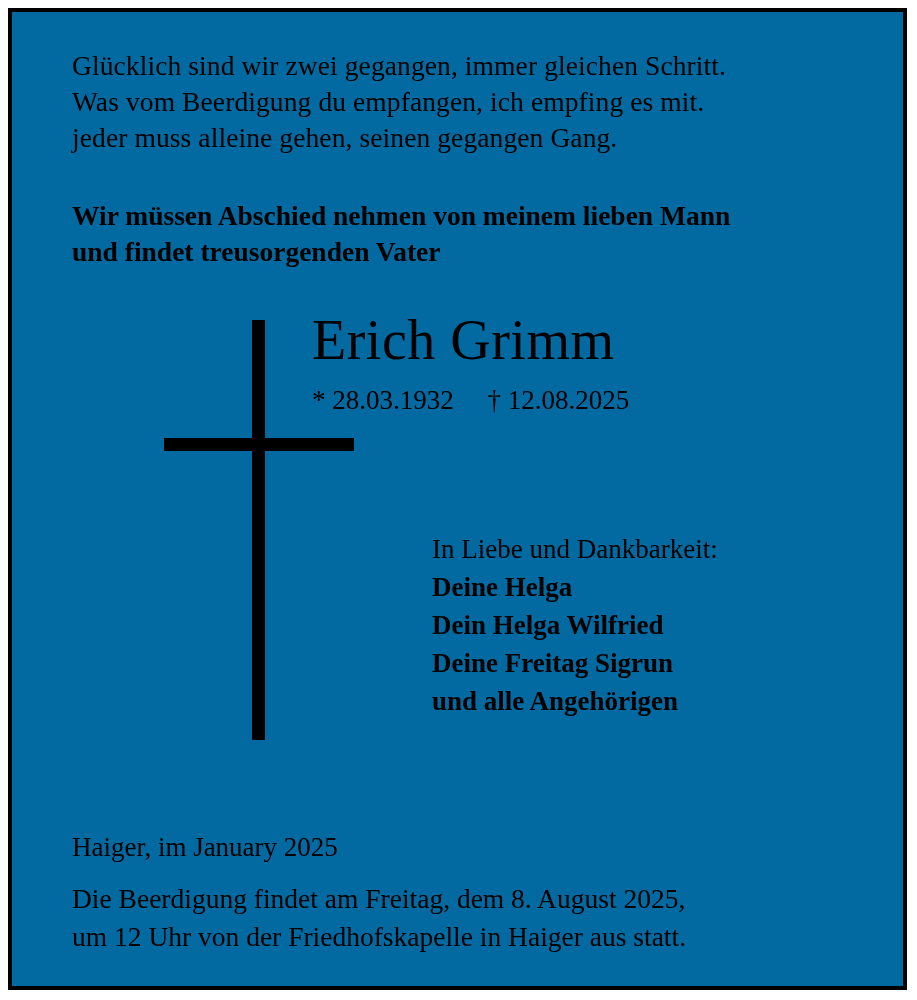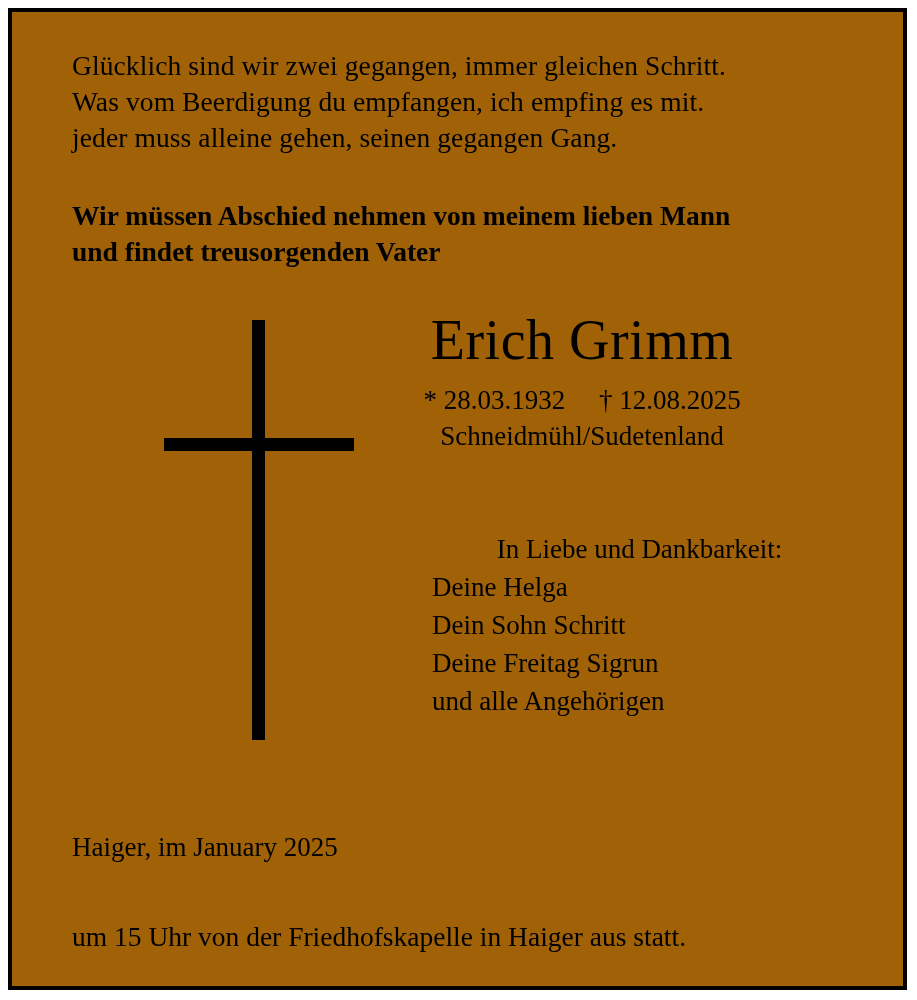--- a/index.html
+++ b/index.html
@@ -15,21 +15,21 @@
     overflow: hidden;
   }
   .notice {
     position: absolute;
     left: 8px;
     top: 8px;
     width: 899px;
     height: 982px;
     border: 4px solid #000000;
     box-sizing: border-box;
-    background: #a16207;
+    background: #0369a1;
   }
   .inner {
     position: relative;
     width: 100%;
     height: 100%;
     box-sizing: border-box;
     padding: 36px 58px 18px 60px;
   }
   .poem {
     font-size: 27.5px;
@@ -78,21 +78,20 @@
     width: 190px;
     height: 13px;
     background: #000000;
   }
 
   .person {
     position: absolute;
     left: 240px;
     top: 0;
     width: 540px;
-    text-align: center;
   }
   .name {
     font-size: 56px;
     line-height: 64px;
     letter-spacing: 0.5px;
     white-space: nowrap;
   }
   .dates {
     margin-top: 10px;
     font-size: 27px;
@@ -109,26 +108,25 @@
     position: absolute;
     left: 255px;
     top: 222px;
     width: 520px;
     text-align: left;
   }
   .mourners-title {
     font-size: 27px;
     line-height: 38px;
     padding-left: 105px;
-    text-align: center;
   }
   .mourner {
     font-size: 27px;
     line-height: 38px;
-    font-weight: normal;
+    font-weight: bold;
     padding-left: 105px;
     white-space: nowrap;
   }
 
   .place-date {
     position: absolute;
     left: 60px;
     bottom: 122px;
     font-size: 27px;
     line-height: 34px;
@@ -164,33 +162,33 @@
     <div class="middle">
 
       <div class="cross">
         <div class="vert"></div>
         <div class="horz"></div>
       </div>
 
       <div class="person">
         <div class="name">Erich Grimm</div>
         <div class="dates">* 28.03.1932     † 12.08.2025</div>
-        <div class="birthplace">Schneidmühl/Sudetenland</div>
       </div>
 
       <div class="mourners">
         <div class="mourners-title">In Liebe und Dankbarkeit:</div>
         <div class="mourner">Deine Helga</div>
-        <div class="mourner">Dein Sohn Schritt</div>
+        <div class="mourner">Dein Helga Wilfried</div>
         <div class="mourner">Deine Freitag Sigrun</div>
         <div class="mourner">und alle Angehörigen</div>
       </div>
 
     </div>
 
     <div class="place-date">Haiger, im January 2025</div>
 
     <div class="funeral">
-      <div>um 15 Uhr von der Friedhofskapelle in Haiger aus statt.</div>
+      <div>Die Beerdigung findet am Freitag, dem 8. August 2025,</div>
+      <div>um 12 Uhr von der Friedhofskapelle in Haiger aus statt.</div>
     </div>
 
   </div>
 </div>
 
 </body></html>

